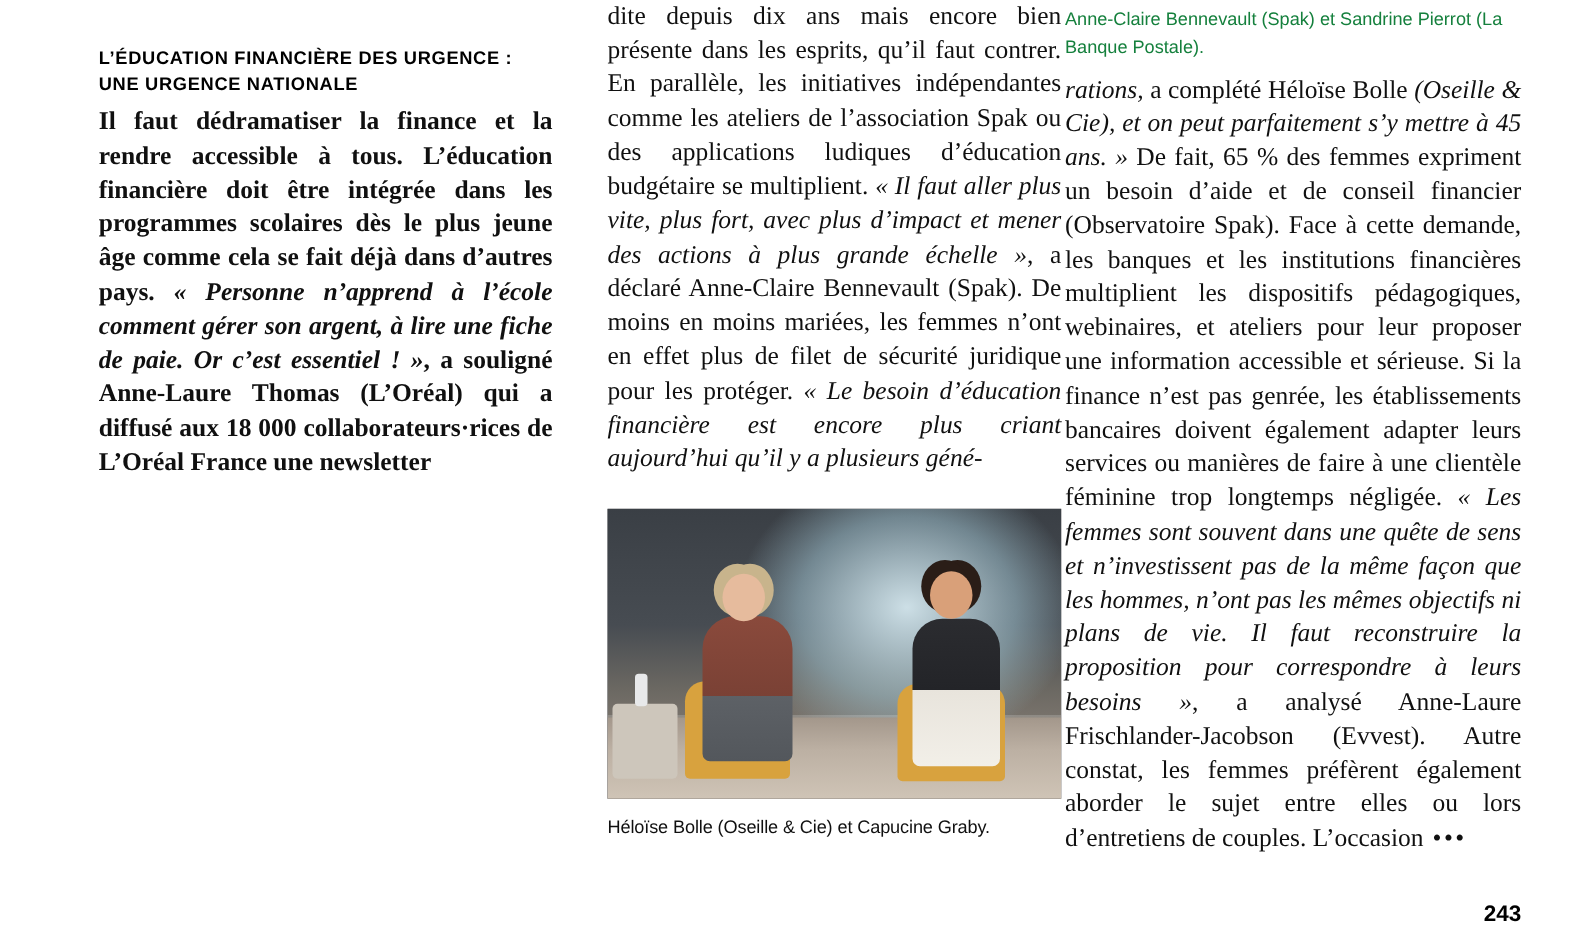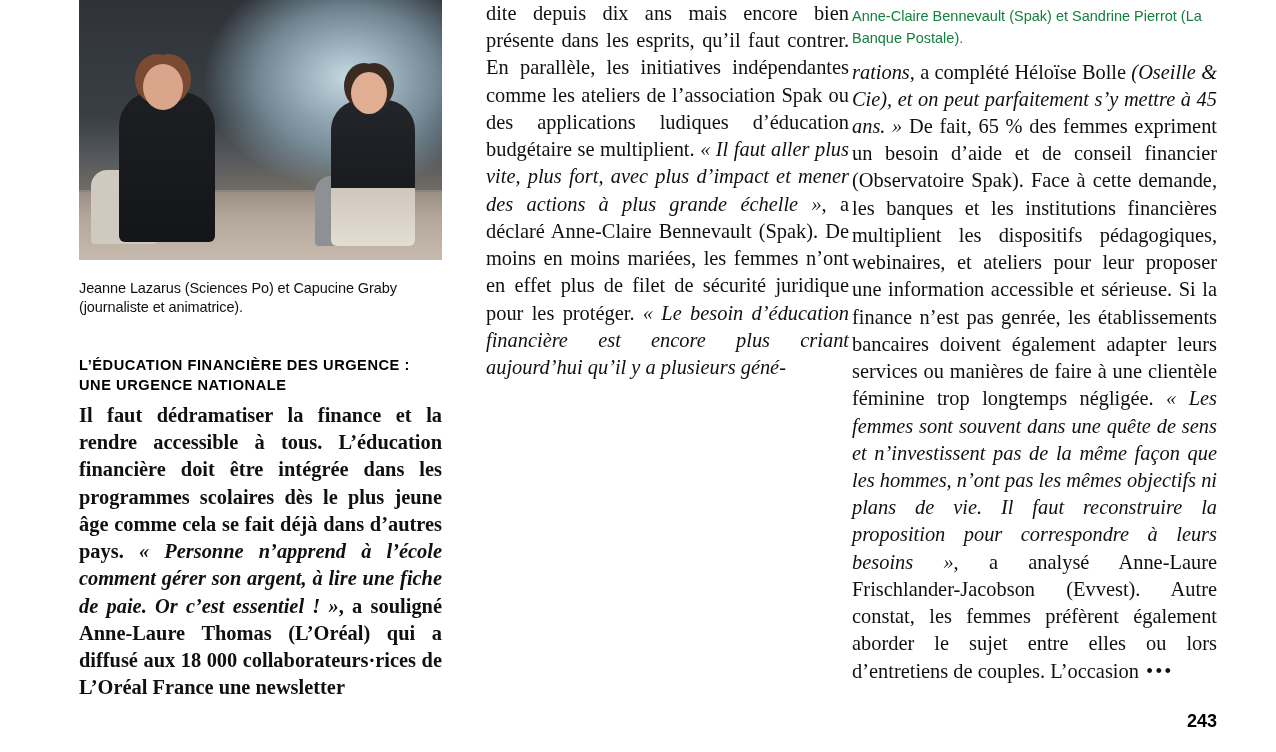--- a/index.html
+++ b/index.html
@@ -221,58 +221,60 @@
   #body-3 { margin-top: 9px; }
 
   .ellipsis {
     letter-spacing: 2px;
   }
 
   
   .folio {
     position: absolute;
     right: 59px;
-    bottom: 20px;
+    bottom: 10px;
     font-family: "Liberation Sans", sans-serif;
     font-weight: bold;
     font-size: 18px;
     color: #000000;
   }
 </style>
 </head>
 <body>
 
 <div class="page">
 
   <div class="col col-1">
 
-    <figure style="margin:0;">
-      <div class="photo" id="photo-speakers-1">
+
+    <div class="section-heading">L’ÉDUCATION FINANCIÈRE DES URGENCE : UNE URGENCE NATIONALE</div>
+
+    <div class="body" id="body-1">Il faut dédramatiser la finance et la rendre accessible à tous. L’éducation financière doit être intégrée dans les programmes scolaires dès le plus jeune âge comme cela se fait déjà dans d’autres pays. <i>« Personne n’apprend à l’école comment gérer son argent, à lire une fiche de paie. Or c’est essentiel ! »</i>, a souligné Anne-Laure Thomas (L’Oréal) qui a diffusé aux 18 000 collaborateurs·rices de L’Oréal France une newsletter</div>
+  </div>
+
+  <div class="col col-2">
+
+    <div class="body" id="body-2">dite depuis dix ans mais encore bien présente dans les esprits, qu’il faut contrer. En parallèle, les initiatives indépendantes comme les ateliers de l’association Spak ou des applications ludiques d’éducation budgétaire se multiplient. <i>« Il faut aller plus vite, plus fort, avec plus d’impact et mener des actions à plus grande échelle »</i>, a déclaré Anne-Claire Bennevault (Spak). De moins en moins mariées, les femmes n’ont en effet plus de filet de sécurité juridique pour les protéger. <i>« Le besoin d’éducation financière est encore plus criant aujourd’hui qu’il y a plusieurs géné-</i></div>
+
+    <figure style="margin:26px 0 0 0;">
+      <div class="photo" id="photo-speakers-2">
         <div class="sky"></div>
         <div class="floor"></div>
-        <div class="stage-line" style="bottom:26%"></div>
-        <div class="p1-chair-a"></div>
-        <div class="p1-chair-b"></div>
-        <div class="p1-person-left"></div>
-        <div class="p1-head-left"></div>
-        <div class="p1-person-right"></div>
-        <div class="p1-head-right"></div>
+        <div class="stage-line" style="bottom:28%"></div>
+        <div class="p2-table"></div>
+        <div class="p2-bottle"></div>
+        <div class="p2-chair-left"></div>
+        <div class="p2-chair-right"></div>
+        <div class="p2-person-left"></div>
+        <div class="p2-head-left"></div>
+        <div class="p2-person-right"></div>
+        <div class="p2-head-right"></div>
       </div>
-      <figcaption class="caption" id="caption-1">Jeanne Lazarus (Sciences Po) et Capucine Graby (journaliste et animatrice).</figcaption>
+      <figcaption class="caption" id="caption-2">Héloïse Bolle (Oseille &amp; Cie) et Capucine Graby.</figcaption>
     </figure>
-
-    <div class="section-heading">L’ÉDUCATION FINANCIÈRE DES URGENCE : UNE URGENCE NATIONALE</div>
-
-    <div class="body" id="body-1">Il faut dédramatiser la finance et la rendre accessible à tous. L’éducation financière doit être intégrée dans les programmes scolaires dès le plus jeune âge comme cela se fait déjà dans d’autres pays. <i>« Personne n’apprend à l’école comment gérer son argent, à lire une fiche de paie. Or c’est essentiel ! »</i>, a souligné Anne-Laure Thomas (L’Oréal) qui a diffusé aux 18 000 collaborateurs·rices de L’Oréal France une newsletter</div>
-  </div>
-
-  <div class="col col-2">
-
-    <div class="body" id="body-2">dite depuis dix ans mais encore bien présente dans les esprits, qu’il faut contrer. En parallèle, les initiatives indépendantes comme les ateliers de l’association Spak ou des applications ludiques d’éducation budgétaire se multiplient. <i>« Il faut aller plus vite, plus fort, avec plus d’impact et mener des actions à plus grande échelle »</i>, a déclaré Anne-Claire Bennevault (Spak). De moins en moins mariées, les femmes n’ont en effet plus de filet de sécurité juridique pour les protéger. <i>« Le besoin d’éducation financière est encore plus criant aujourd’hui qu’il y a plusieurs géné-</i></div>
-
   </div>
 
   <div class="col col-3">
 
     <div class="lead-caption">Anne-Claire Bennevault (Spak) et Sandrine Pierrot (La Banque Postale).</div>
 
     <div class="body" id="body-3"><i>rations,</i> a complété Héloïse Bolle <i>(Oseille &amp; Cie), et on peut parfaitement s’y mettre à 45 ans. »</i> De fait, 65 % des femmes expriment un besoin d’aide et de conseil financier (Observatoire Spak). Face à cette demande, les banques et les institutions financières multiplient les dispositifs pédagogiques, webinaires, et ateliers pour leur proposer une information accessible et sérieuse. Si la finance n’est pas genrée, les établissements bancaires doivent également adapter leurs services ou manières de faire à une clientèle féminine trop longtemps négligée. <i>« Les femmes sont souvent dans une quête de sens et n’investissent pas de la même façon que les hommes, n’ont pas les mêmes objectifs ni plans de vie. Il faut reconstruire la proposition pour correspondre à leurs besoins »</i>, a analysé Anne-Laure Frischlander-Jacobson (Evvest). Autre constat, les femmes préfèrent également aborder le sujet entre elles ou lors d’entretiens de couples. L’occasion<span class="ellipsis"> •••</span></div>
   </div>
 
   <div class="folio">243</div>

